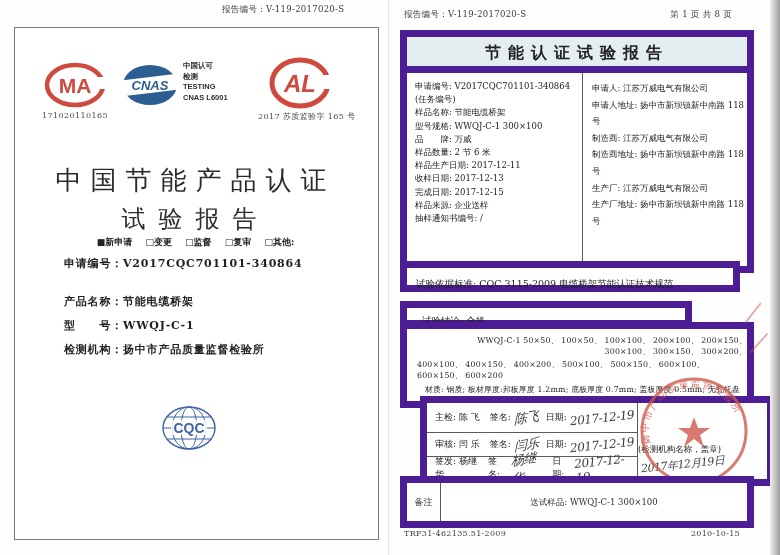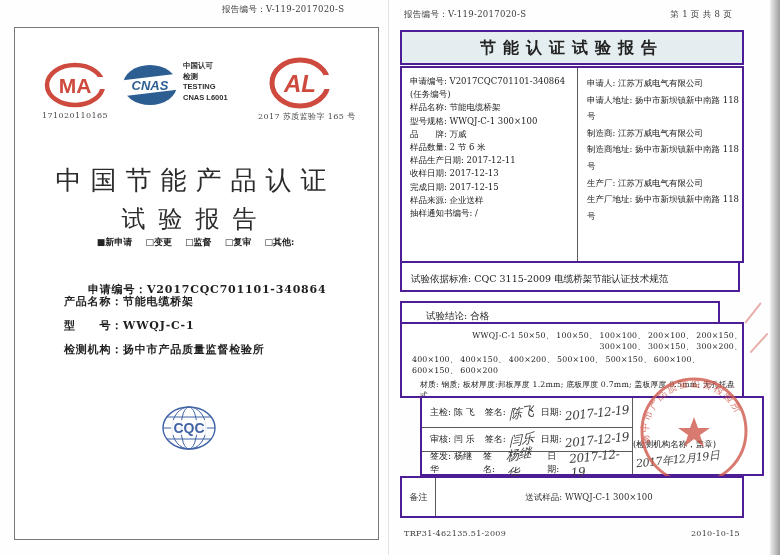--- a/index.html
+++ b/index.html
@@ -10,32 +10,32 @@
   
   .lp-box{left:14px;top:27px;width:363px;height:511px;border:1px solid #787878;background:#fff;}
   .lp-title{left:14px;width:363px;text-align:center;color:#2b2b2b;}
   .cap-cnas{left:183px;top:61px;font-family:"Liberation Sans",sans-serif;font-size:7.5px;font-weight:bold;
             line-height:10.5px;color:#2f2f2f;}
   .logo-num{font-size:8px;color:#4a4a4a;letter-spacing:.4px;}
   .chkline{left:14px;top:236px;width:363px;text-align:center;font-size:9px;font-weight:600;color:#222;}
   .chkline span{margin:0 5px;}
   .lp-field{left:64px;width:300px;font-size:11px;font-weight:600;letter-spacing:.8px;color:#1f1f1f;}
   
-  .rp-cell{border:2px solid #4c1d95;background:#fff;}
+  .rp-cell{border:7px solid #4c1d95;background:#fff;}
   .rp-titlebox{left:400px;top:30px;width:340px;height:31px;background:#e4edef;
                text-align:center;line-height:31px;font-size:16px;font-weight:600;letter-spacing:7px;color:#222;}
   .rowA{left:400px;top:66px;width:340px;height:193px;}
   .rowA .colL{position:absolute;left:0;top:0;bottom:0;width:175px;padding:7px 0 0 8px;
               font-size:8.5px;line-height:13.2px;color:#222;}
   .rowA .vdiv{position:absolute;left:175px;top:0;bottom:0;width:0;border-left:1px solid #5a5a5a;}
   .rowA .colR{position:absolute;left:176px;top:0;bottom:0;right:0;padding:7px 0 0 9px;
               font-size:8.5px;line-height:16.6px;color:#222;}
   .rowB{left:400px;top:261px;width:340px;height:31px;line-height:31px;padding-left:9px;
         font-size:9.5px;box-sizing:border-box;color:#1e1e1e;}
-  .rowC{left:400px;top:301px;width:320px;height:26px;line-height:26px;padding-left:24px;
+  .rowC{left:400px;top:301px;width:292px;height:26px;line-height:26px;padding-left:15px;
         font-size:9.5px;box-sizing:border-box;color:#1e1e1e;}
   .rowD{left:400px;top:322px;width:340px;height:72px;font-size:7.8px;color:#222;}
   .rowD .hd{padding:5px 8px 0;font-size:8.8px;}
   .rowD .m1{padding-left:26px;margin-top:6px;letter-spacing:.2px;text-align:right;}
   .rowD .m2{padding-left:10px;margin-top:2px;letter-spacing:.2px;}
   .rowD .m3{padding-left:18px;margin-top:3px;letter-spacing:.2px;}
   .rowE{left:420px;top:396px;width:340px;height:76px;}
   .sigline{position:absolute;left:0;width:210px;display:flex;align-items:center;padding-left:8px;
            box-sizing:border-box;font-size:9px;color:#1f1f1f;}
   .sig-h1{top:0;height:29px;}
@@ -94,21 +94,21 @@
   <div class="abs lp-title" style="top:203px;font-size:24px;letter-spacing:13px;">试验报告</div>
 
   <div class="abs chkline">
     <span>■新申请</span>
     <span>□变更</span>
     <span>□监督</span>
     <span>□复审</span>
     <span>□其他:</span>
   </div>
 
-  <div class="abs lp-field" style="top:282px;margin-left:24px;">
+  <div class="abs lp-field" style="top:256px;">
     <span>申请编号：</span><span>V2017CQC701101-340864</span>
   </div>
   <div class="abs lp-field" style="top:294px;">
     <span>产品名称：</span><span>节能电缆桥架</span>
   </div>
   <div class="abs lp-field" style="top:318px;">
     <span>型　　号：</span><span>WWQJ-C-1</span>
   </div>
   <div class="abs lp-field" style="top:342px;">
     <span>检测机构：</span><span>扬中市产品质量监督检验所</span>

